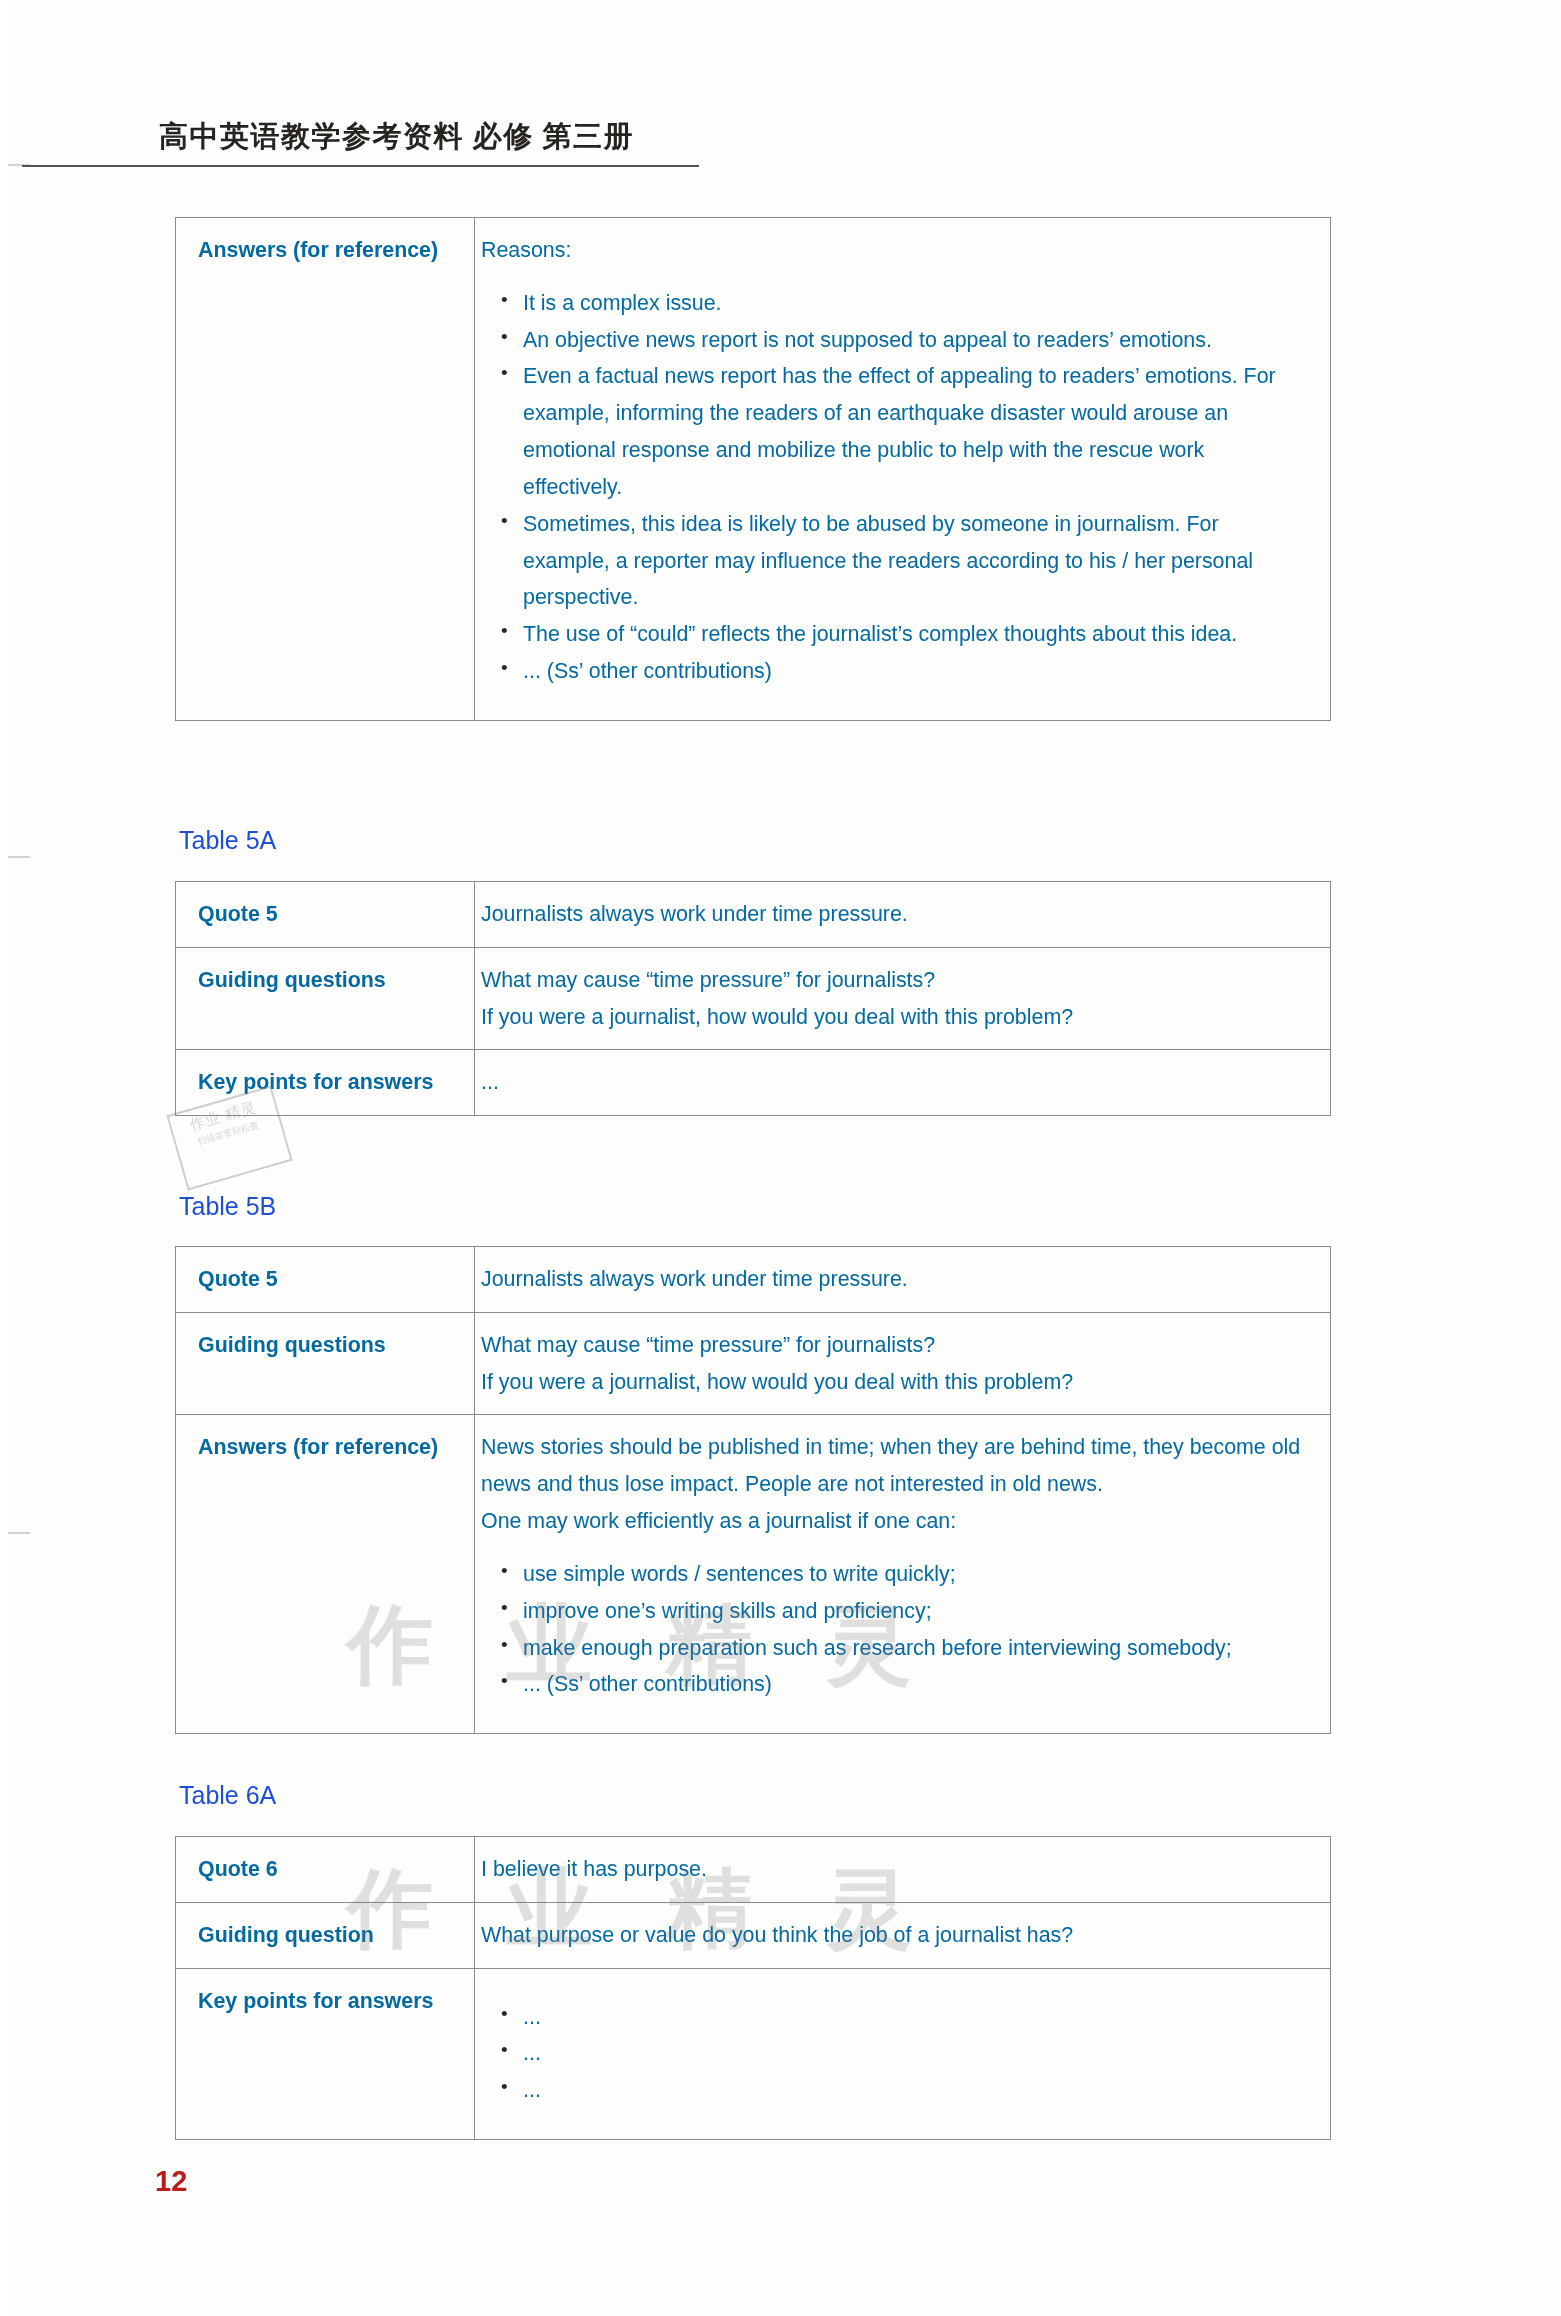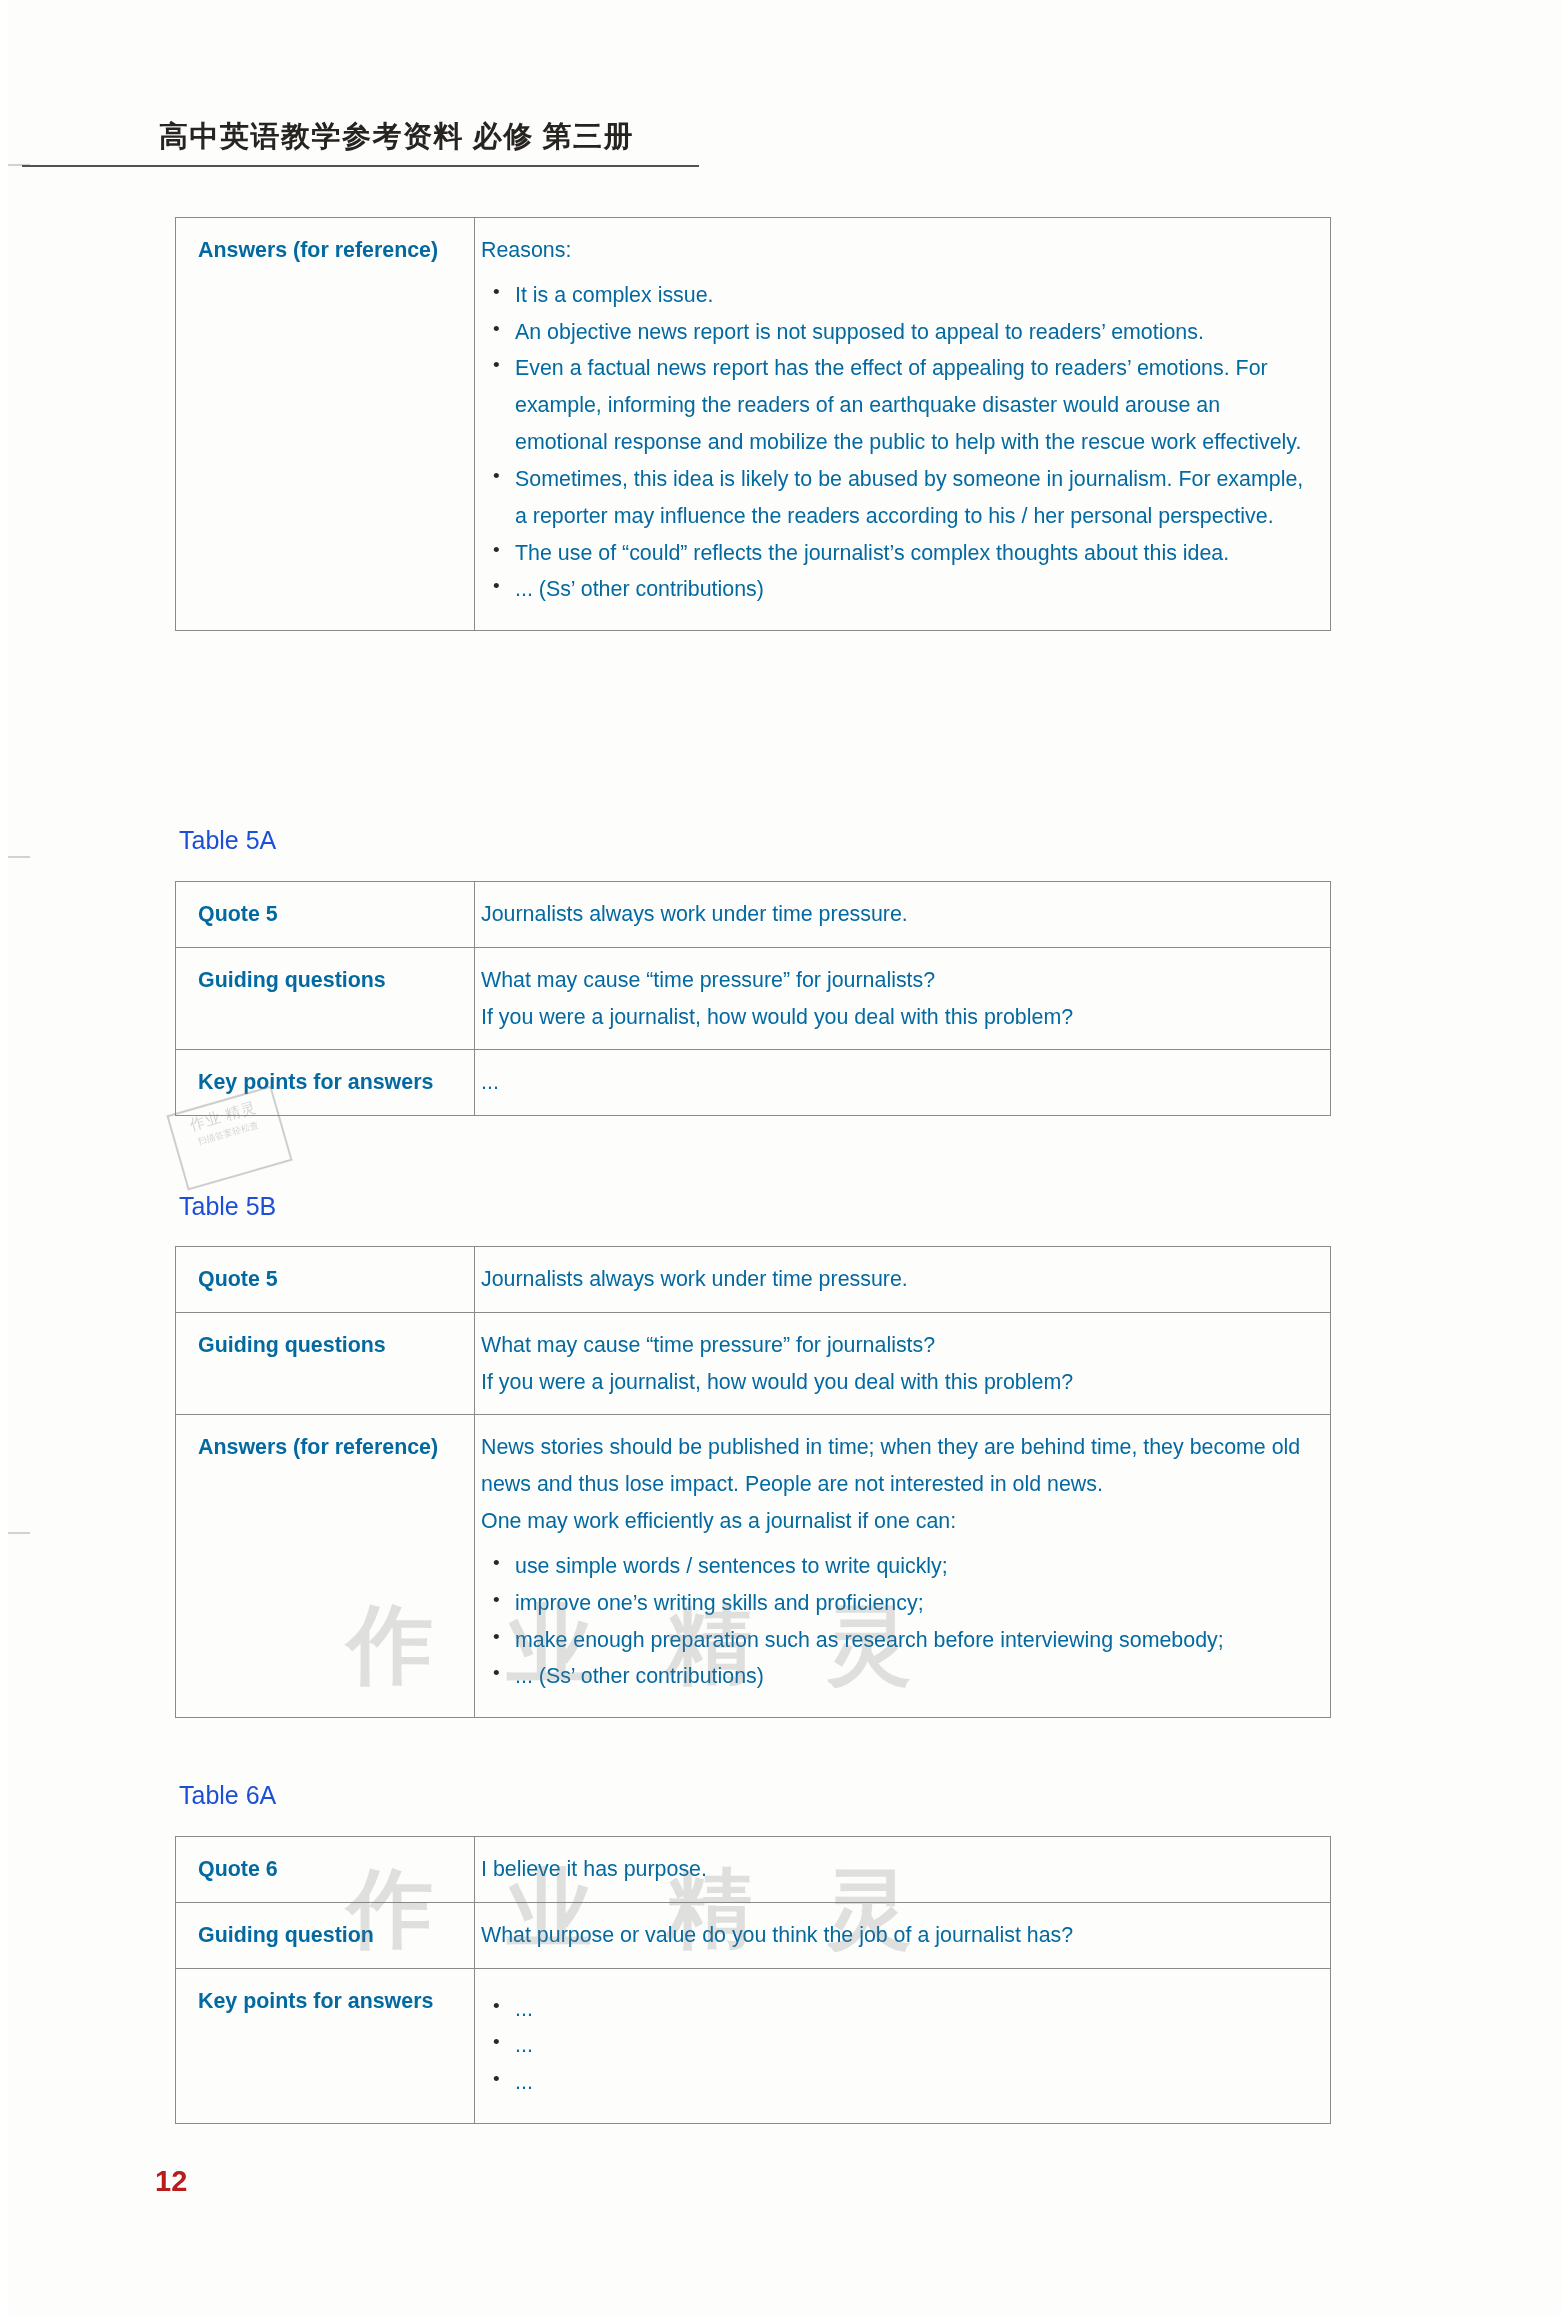--- a/index.html
+++ b/index.html
@@ -72,21 +72,21 @@
     white-space: nowrap;
     padding-left: 22px;
   }
   .tbl td.wide {
     padding-left: 6px;
   }
 
   
   ul.bl {
     list-style: none;
-    margin: 8px;
+    margin: 16px;
     padding: 0;
   }
   ul.bl > li {
     position: relative;
     padding-left: 26px;
     margin: 0 0 0 0;
   }
   ul.bl > li::before {
     content: "\2022";
     position: absolute;

